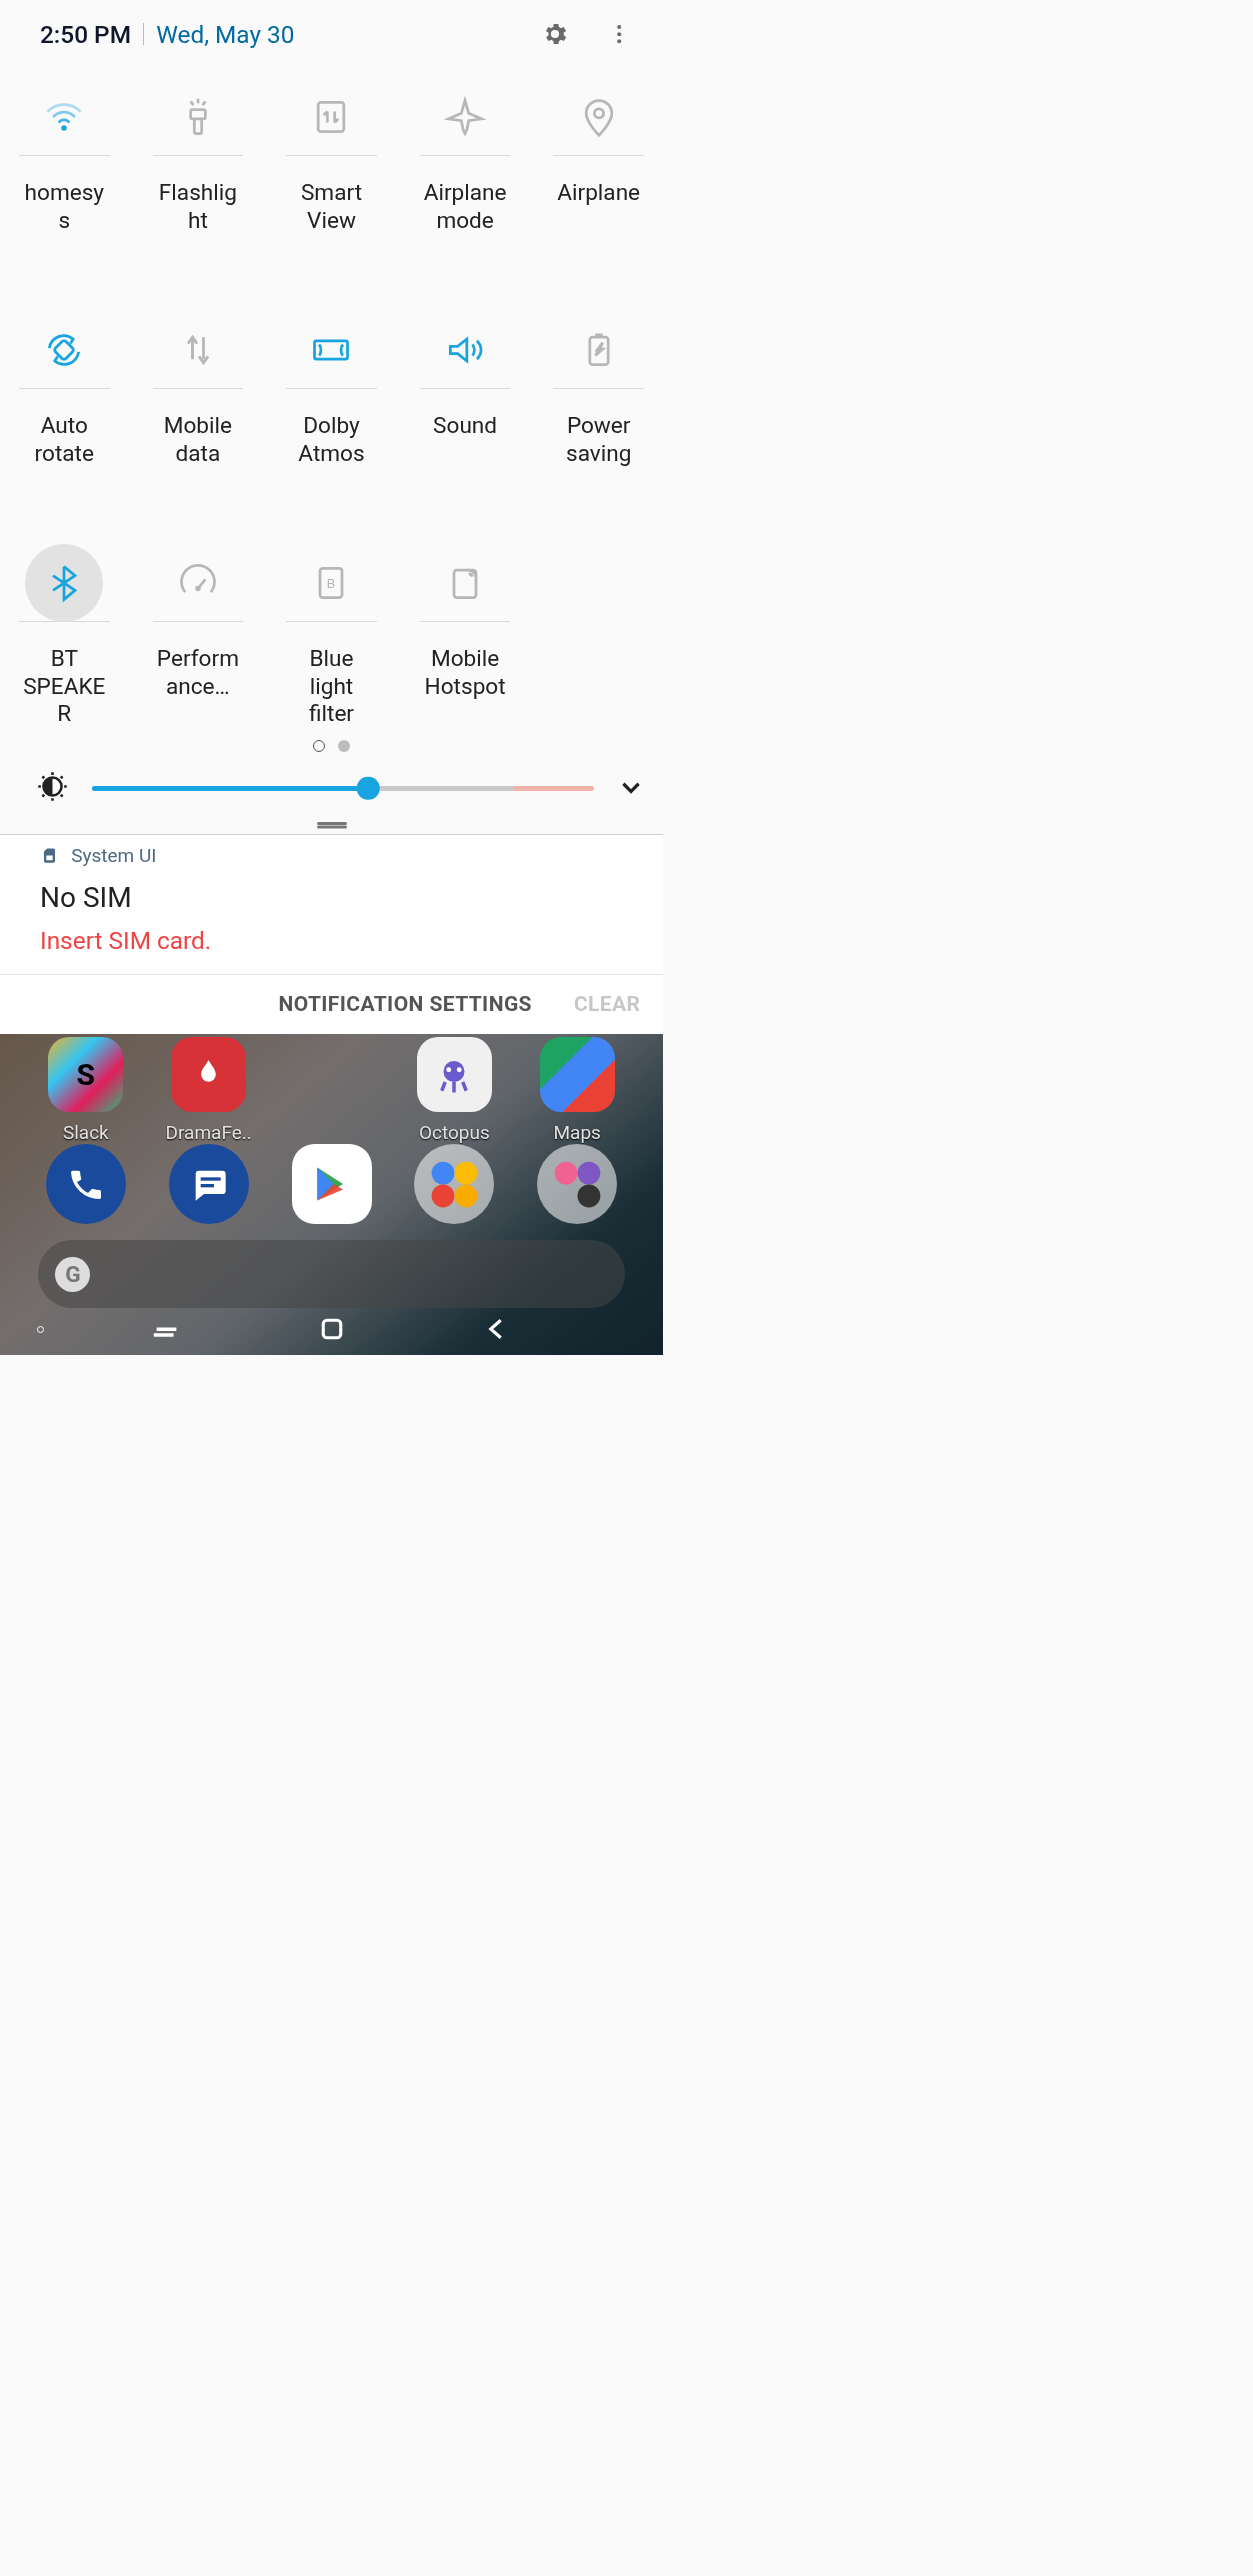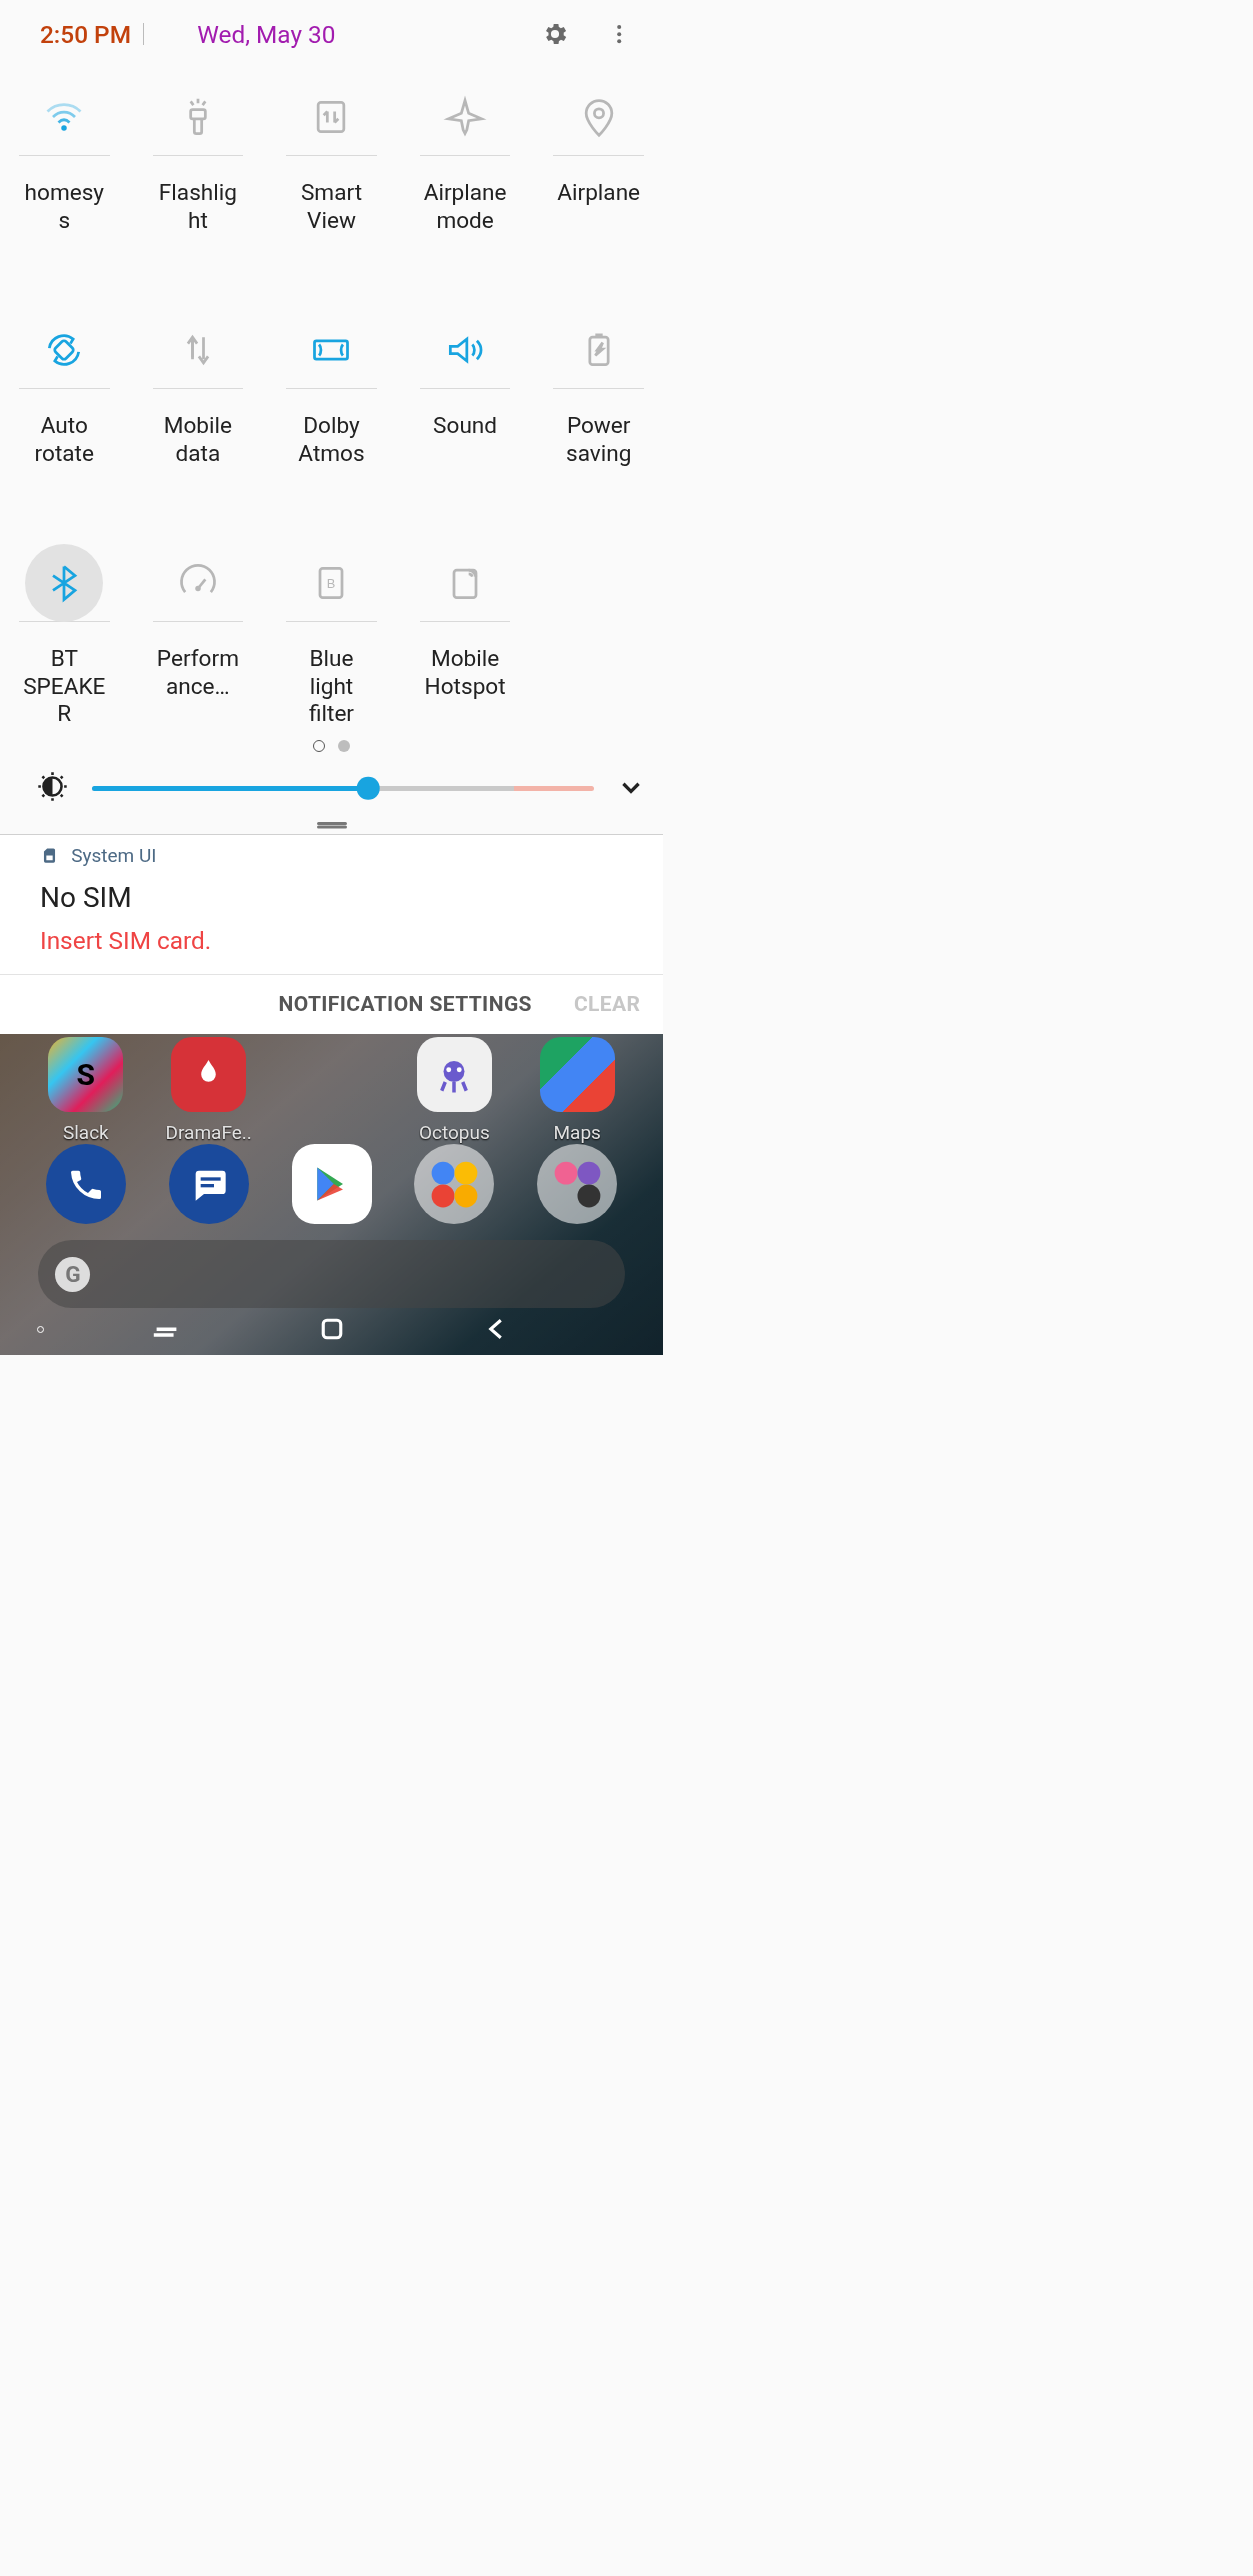--- a/index.html
+++ b/index.html
@@ -19,31 +19,30 @@
   
   .qs-header {
     height: 68px;
     display: flex;
     align-items: center;
     padding: 0 19px 0 40px;
   }
   .qs-time {
     font-size: 24.4px;
     font-weight: 500;
-    color: #c2410c;
+    color: #0f172a;
   }
   .qs-sep {
     width: 0.9px; height: 22.6px;
     background: #bbb;
     margin: 0 12.2px;
   }
   .qs-date {
     font-size: 24.4px;
-    color: #a21caf;
-    margin-left: 41px;
+    color: #0369a1;
   }
   .qs-header-spacer { flex: 1; }
   .hdr-icon {
     width: 49px; height: 49px;
     display:flex;align-items:center;justify-content:center;
     margin-left: 15.7px;
   }
   .gear svg, .dots svg { fill: #6a6a6a; }
   
   .qs-grid {

